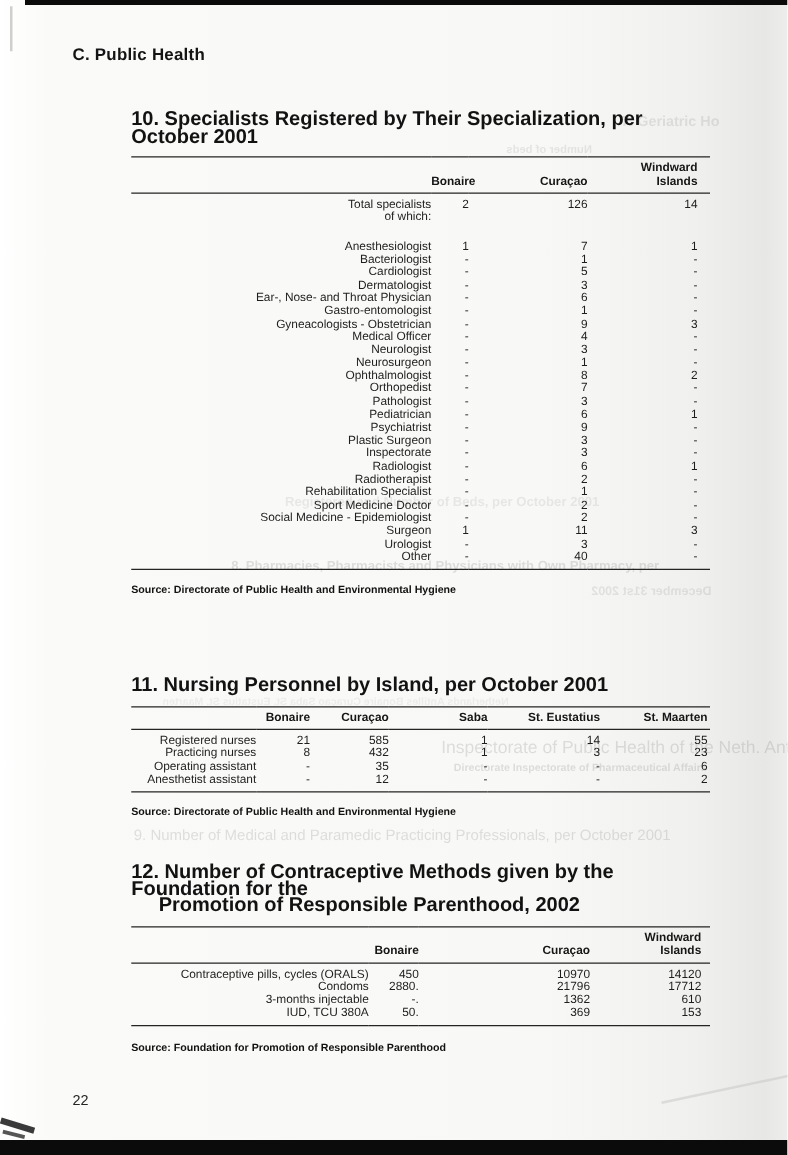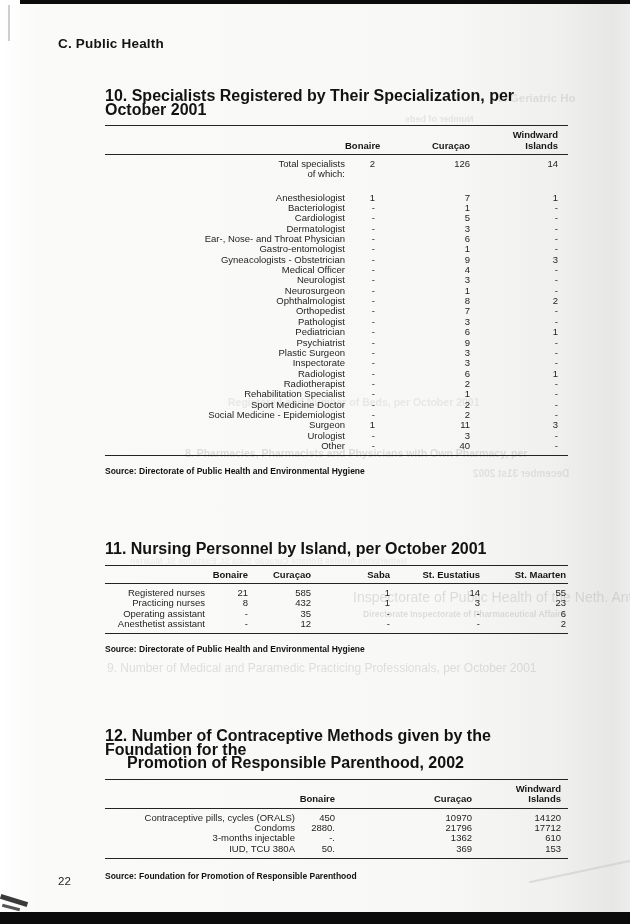--- a/index.html
+++ b/index.html
@@ -17,21 +17,21 @@
   .edge-line { position:absolute; left:8px; top:5px; width:2px; height:36px; background:#cfcfcd; }
   .streak1 { position:absolute; left:0; top:898px; width:28px; height:5px; background:#3a3a3a; transform:rotate(17deg); }
   .streak2 { position:absolute; left:2px; top:906px; width:18px; height:3px; background:#565656; transform:rotate(14deg); }
   .curl { position:absolute; left:528px; top:869px; width:118px; height:2px; background:#c9c9c7; transform:rotate(-12deg); opacity:.55; }
 
   .section-heading { position:absolute; left:58px; top:36px; font-size:13.5px; font-weight:bold; color:#141414; letter-spacing:.2px; }
 
   .tblock { position:absolute; left:105px; width:463px; }
   #t10 { top:89px; }
   #t11 { top:542px; }
-  #t12 { top:691px;margin-top:38px; }
+  #t12 { top:691px; }
 
   .tbl-title { font-size:16px; font-weight:bold; line-height:13.5px; color:#121212; margin:0 0 9px 0; }
   .tbl-title span { display:block; }
   .tbl-title .line2 { padding-left:22px; }
 
   table.data { width:100%; border-collapse:collapse; table-layout:fixed;
     border-top:1.5px solid #242424; border-bottom:1.5px solid #242424; }
   thead th { border-bottom:1.5px solid #242424; font-size:9.5px; font-weight:bold;
     text-align:right; vertical-align:bottom; padding:4px 0 3px 0; line-height:10.5px; color:#161616; white-space:nowrap; }
   thead th:first-child { text-align:left; }

